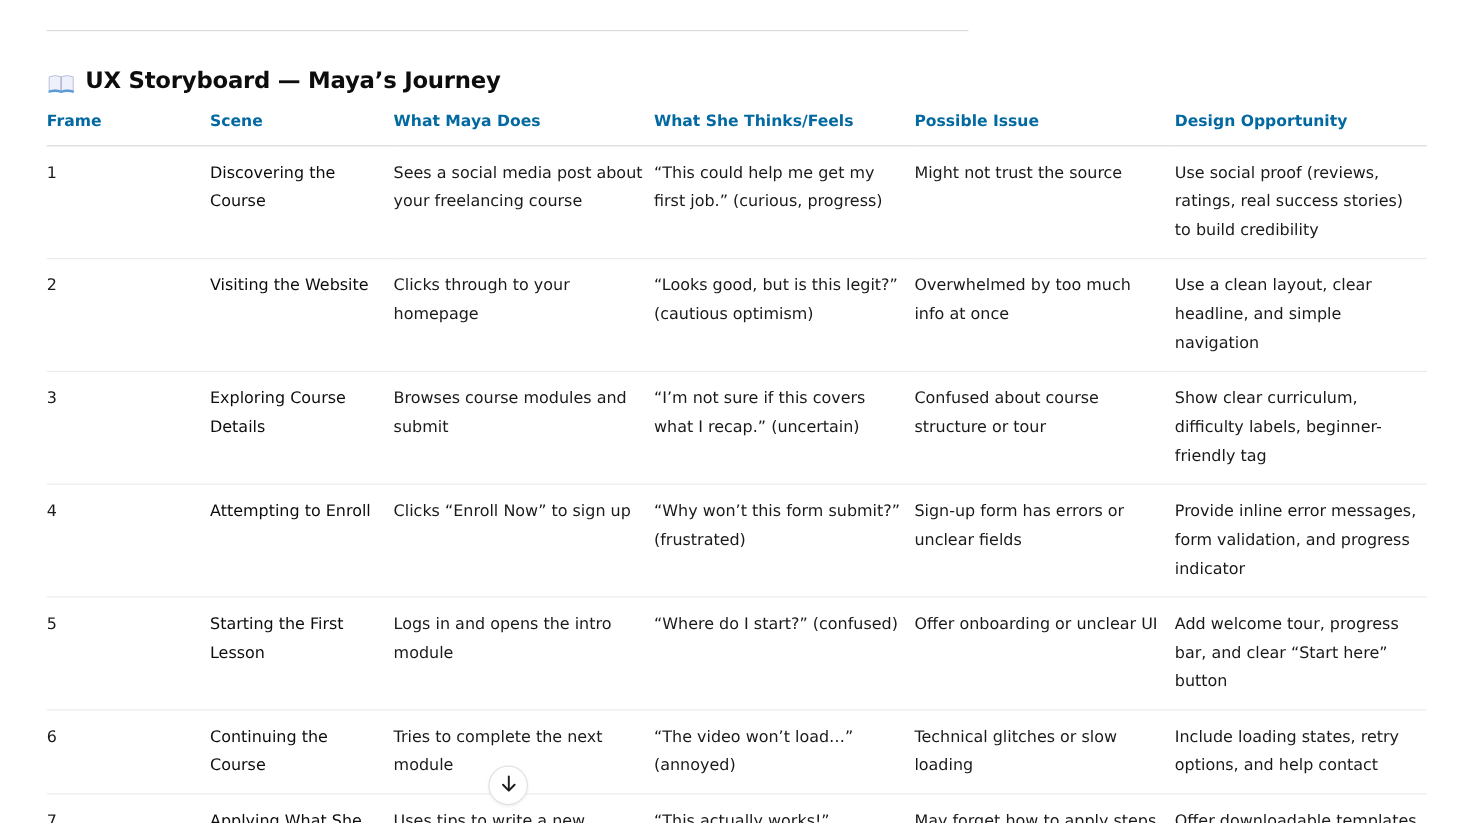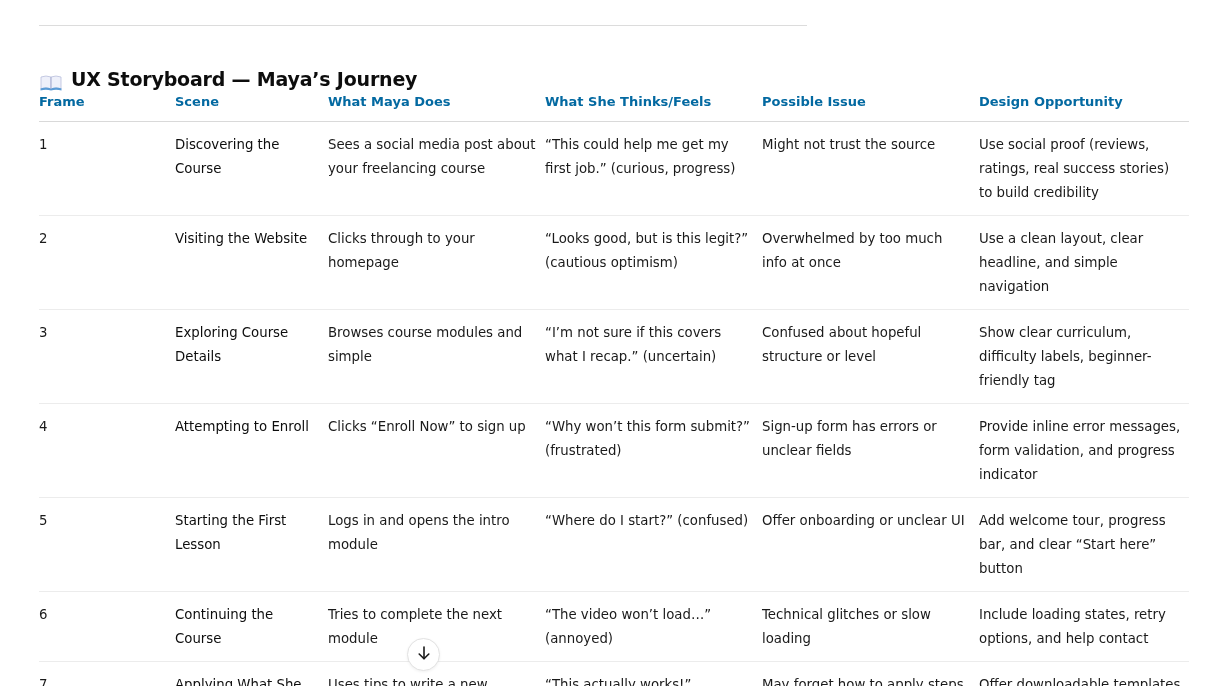--- a/index.html
+++ b/index.html
@@ -21,21 +21,21 @@
       position: absolute;
       left: 39px;
       top: 25px;
       width: 768px;
       height: 0;
       border-top: 1px solid #dcdcdc;
     }
     .heading {
       position: absolute;
       left: 40px;
-      top: 68px;
+      top: 56px;
       display: flex;
       align-items: center;
       font-size: 19px;
       font-weight: bold;
       letter-spacing: -0.2px;
       color: #0d0d0d;
     }
     .heading .book-icon {
       display: inline-block;
       width: 22px;
@@ -152,23 +152,23 @@
           <td>2</td>
           <td class="scene">Visiting the Website</td>
           <td>Clicks through to your homepage</td>
           <td>“Looks good, but is this legit?” (cautious optimism)</td>
           <td>Overwhelmed by too much info at once</td>
           <td>Use a clean layout, clear headline, and simple navigation</td>
         </tr>
         <tr>
           <td>3</td>
           <td class="scene">Exploring Course Details</td>
-          <td>Browses course modules and simple</td>
+          <td>Browses course modules and submit</td>
           <td>“I’m not sure if this covers what I recap.” (uncertain)</td>
-          <td>Confused about hopeful structure or level</td>
+          <td>Confused about course structure or tour</td>
           <td>Show clear curriculum, difficulty labels, beginner-friendly tag</td>
         </tr>
         <tr>
           <td>4</td>
           <td class="scene">Attempting to Enroll</td>
           <td>Clicks “Enroll Now” to sign up</td>
           <td>“Why won’t this form submit?” (frustrated)</td>
           <td>Sign-up form has errors or unclear fields</td>
           <td>Provide inline error messages, form validation, and progress indicator</td>
         </tr>

